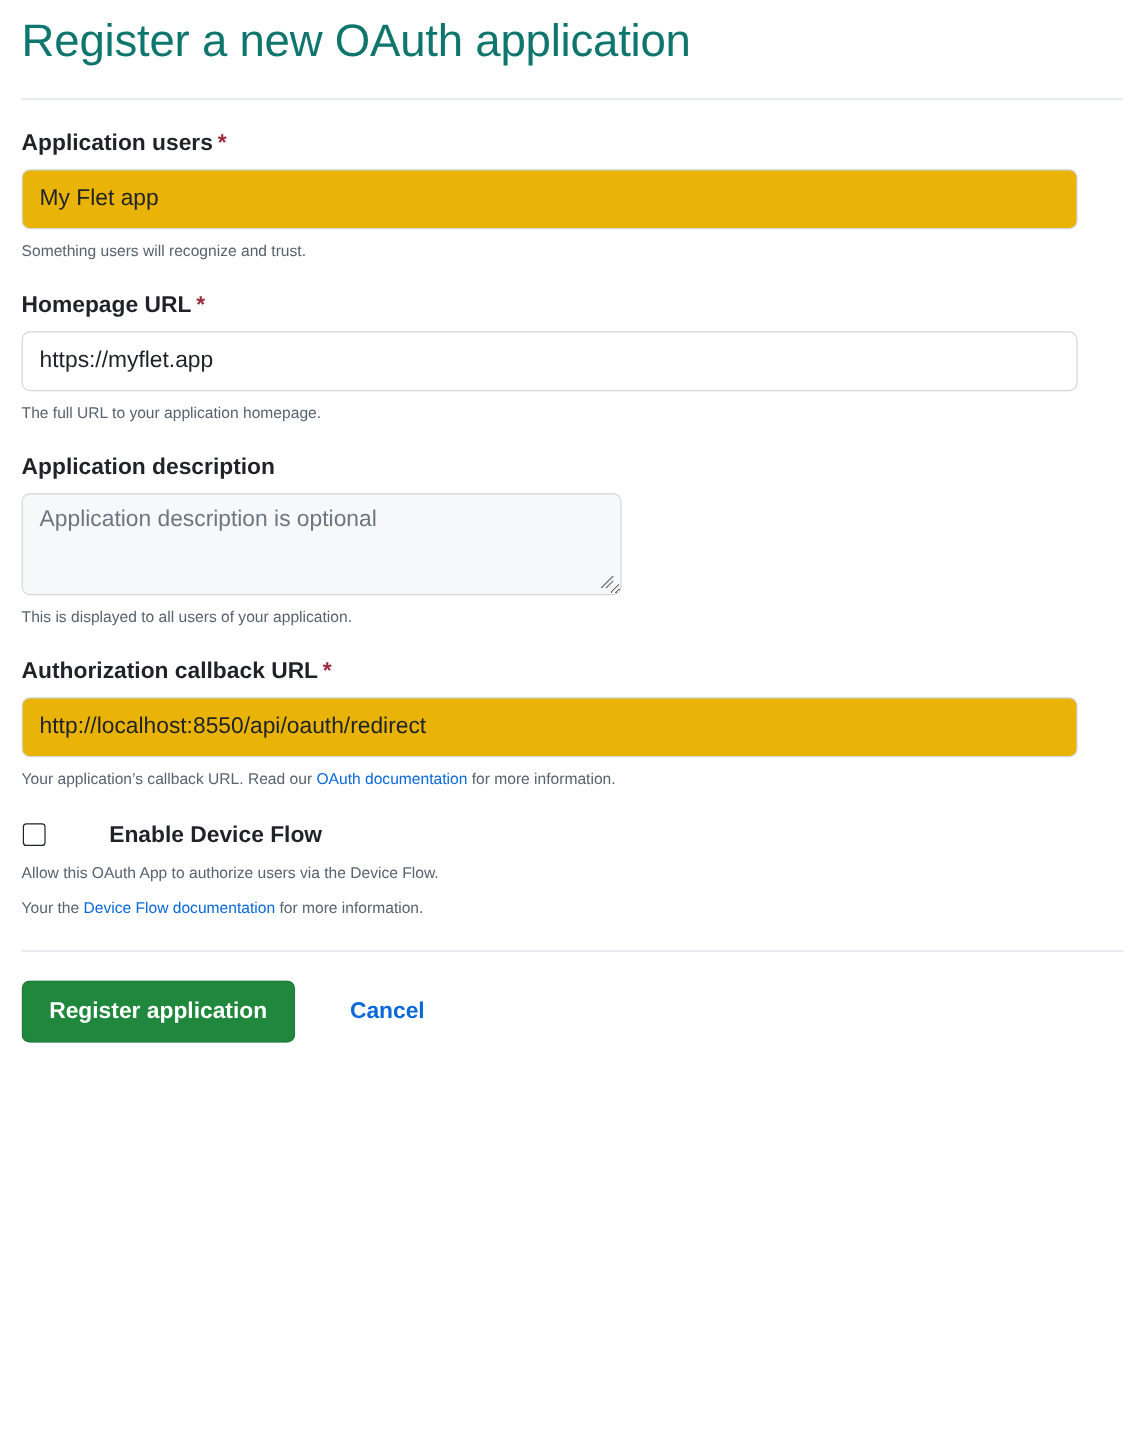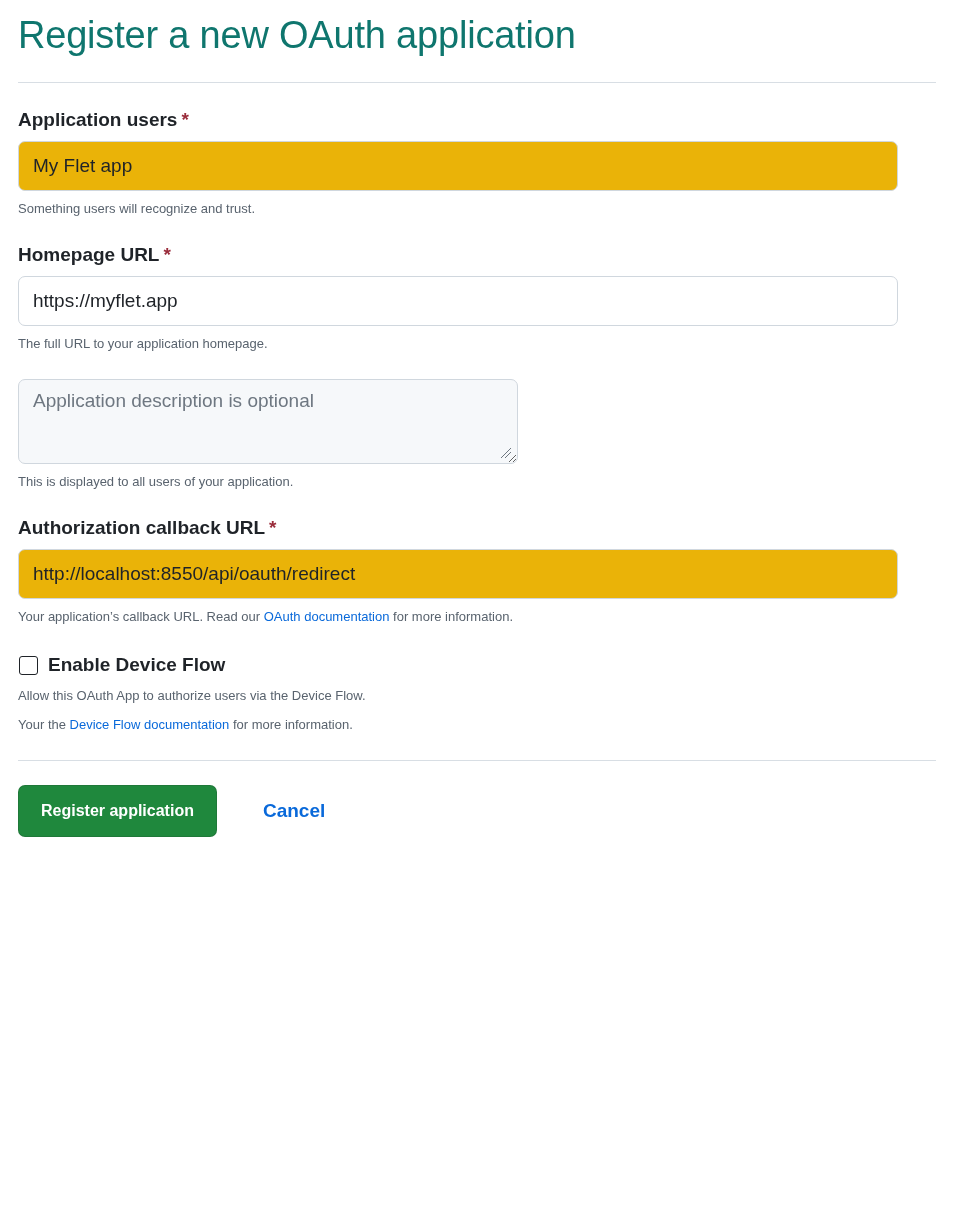--- a/index.html
+++ b/index.html
@@ -88,22 +88,22 @@
     border-radius: 7px;
     background: #f6f8fa;
     resize: vertical;
     outline: none;
   }
   .textarea::placeholder {
     color: #6e7781;
   }
   .checkbox-row {
     display: flex;
-    align-items: center;
     margin-top: 28px;
+    gap: 43px;
   }
   .checkbox {
     width: 19px;
     height: 19px;
     border: 1.5px solid #1f2328;
     border-radius: 3px;
     background: #ffffff;
     margin: 0 10px 0 1px;
     flex: none;
     appearance: none;
@@ -124,21 +124,21 @@
     background: #d8dee4;
     margin: 25px 0 0 0;
   }
   .actions {
     display: flex;
     align-items: center;
     margin-top: 24px;
   }
   .btn-primary {
     font-family: "Liberation Sans", sans-serif;
-    font-size: 16px;
+    font-size: 19px;
     font-weight: bold;
     color: #ffffff;
     background: #1f883d;
     border: 1px solid rgba(31,35,40,0.15);
     border-radius: 7px;
     padding: 0 22px;
     height: 52px;
     cursor: pointer;
   }
   .btn-cancel {
@@ -182,20 +182,23 @@
 
   <div class="field-group">
     <label class="field-label">
       <span>Homepage URL</span><span class="req">*</span>
     </label>
     <input class="text-input white" type="text" value="https://myflet.app" style="">
     <p class="hint">The full URL to your application homepage.</p>
   </div>
 
   <div class="field-group">
+    <label class="field-label">
+      <span>Application description</span>
+    </label>
     <div class="resize-handle">
       <textarea class="textarea" placeholder="Application description is optional" style=""></textarea>
       <svg class="grip" viewBox="0 0 12 12">
         <path d="M11 1 L1 11" stroke="#6e7781" stroke-width="1"></path>
         <path d="M11 5 L5 11" stroke="#6e7781" stroke-width="1"></path>
       </svg>
     </div>
     <p class="hint">This is displayed to all users of your application.</p>
   </div>
 

